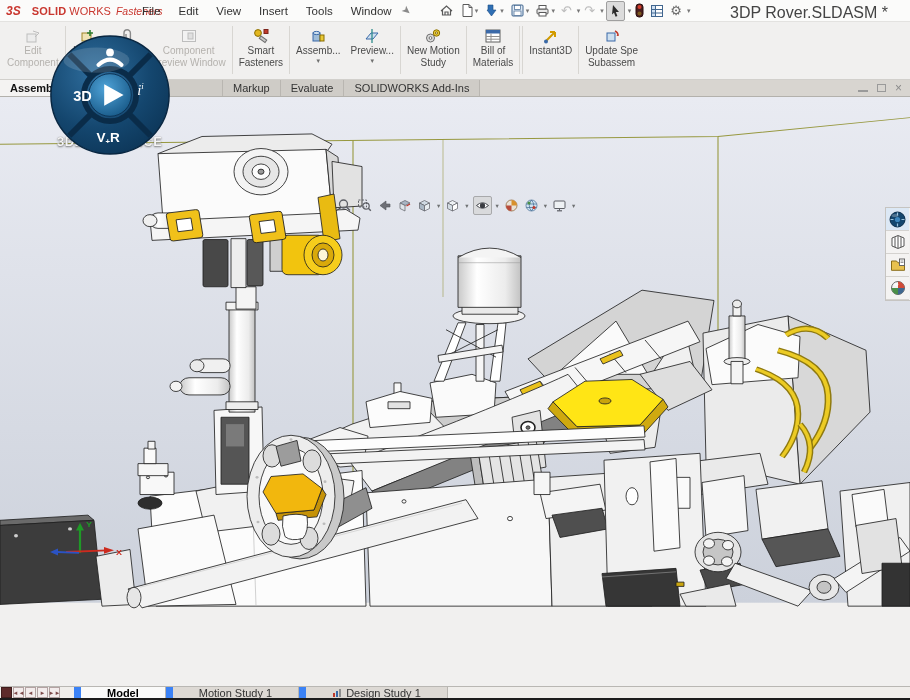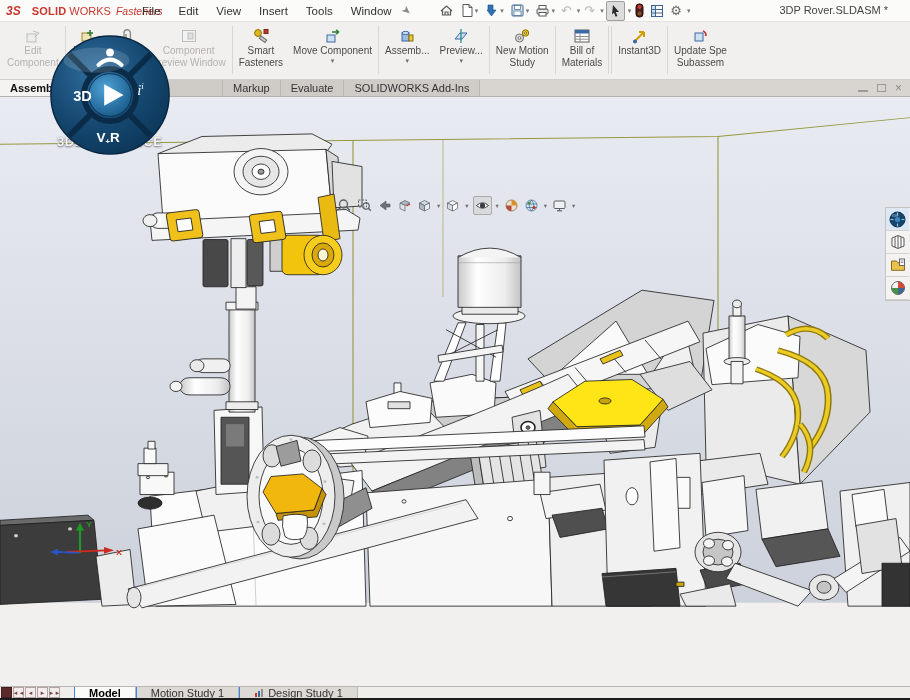--- a/index.html
+++ b/index.html
@@ -16,21 +16,21 @@
   .brand .works { font-weight:normal; font-size:11px; }
   .brand .conn { font-style:italic; font-size:10.5px; margin-left:2px; }
   .menus { display:flex; gap:18px; font-size:11.5px; color:#333; margin-left:8px; }
   .menus span { cursor:default; }
   .pin { margin-left:10px; color:#8a8a8a; font-size:11px; transform:rotate(40deg); }
   .qat { display:flex; align-items:center; gap:2px; margin-left:26px; }
   .qat .qbtn { display:flex; align-items:center; height:20px; padding:0 2px; }
   .qat svg { display:block; }
   .qat .caret { font-size:7px; color:#777; margin-left:1px; }
   .qat .pressed { background:#dcdcdc; border:1px solid #9f9f9f; border-radius:2px; }
-  .doctitle { position:absolute; right:22px; top:4px; font-size:11px; color:#444;margin-left:36px; }
+  .doctitle { position:absolute; right:22px; top:4px; font-size:16px; color:#444;margin-left:36px; }
 
   
   .ribbon { height:58px; background:#f1f0ef; border-bottom:1px solid #d2d0cc;
     display:flex; align-items:flex-start; padding:3px 0 0 2px; position:relative; z-index:5; }
   .rbtn { display:flex; flex-direction:column; align-items:center; text-align:center;
     font-size:10px; line-height:1.18; color:#4a4a4a; padding:1px 5px 0 5px; min-width:40px; }
   .rbtn .ric { height:19px; display:flex; align-items:center; }
   .rbtn.disabled { color:#b5b2ae; }
   .rbtn .l1,.rbtn .l2 { white-space:nowrap; }
   .rbtn .rcaret { font-size:7px; color:#6f6f6f; height:8px; line-height:8px; }
@@ -72,22 +72,22 @@
   .tpbtn.selected { background:#dce8f5; }
 
   
   .bottombar { position:absolute; left:0; top:686px; width:910px; height:14px; background:#f0eeeb;
     border-top:1px solid #b9b7b3; border-bottom:2px solid #1c1c1c; display:flex; align-items:stretch;
     font-size:11px; }
   .navbox { width:11px; height:11px; margin-top:0px; border:1px solid #b4a3a3; background:#f3ecec;
     display:flex; align-items:center; justify-content:center; font-size:6px; color:#7e4a4a; }
   .navbox.dark { background:#5d2a2a; border-color:#401c1c; }
   .tabnav { display:flex; gap:1px; align-items:center; padding-left:1px; margin-right:14px; }
-  .sheettab { display:flex; align-items:center; gap:4px; padding:0 14px; color:#333;
-    background:#ddd9d4; border-right:1px solid #b9b6b1; border-left:1px solid #3b82f6; white-space:nowrap; }
+  .sheettab { display:flex; align-items:center; gap:4px; padding:0 26px; color:#333;
+    background:#ddd9d4; border-right:1px solid #b9b6b1; border-left:7px solid #3b82f6; white-space:nowrap; }
   .sheettab.active { background:#fafaf9; font-weight:bold; color:#000; }
 </style>
 </head>
 <body>
 
 <div class="app">
 
   <div class="titlebar">
     <div class="brand">
       <span class="swoosh">3S</span>
@@ -216,31 +216,20 @@
     <div class="rbtn">
       <span class="ric">
           <svg width="18" height="18" viewBox="0 0 18 18">
             <circle cx="6" cy="6" r="3.4" fill="#e3b71f" stroke="#8a6d00"></circle>
             <rect x="9" y="9" width="7" height="3" transform="rotate(35 9 9)" fill="#c9c9c9" stroke="#6f6f6f"></rect>
             <rect x="12" y="2.5" width="4" height="4" fill="#c0392b" stroke="#7d241b"></rect>
           </svg>
         </span>
       <span class="l1">Smart</span>
         <span class="l2">Fasteners</span>
-    </div>
-    <div class="rbtn">
-      <span class="ric">
-          <svg width="18" height="18" viewBox="0 0 18 18">
-            <rect x="3" y="8" width="8" height="7" fill="#cfe0ef" stroke="#3a69a8"></rect>
-            <path d="M8,5 h7 m0,0 l-3,-2.2 m3,2.2 l-3,2.2" fill="none" stroke="#2e7d32" stroke-width="1.4"></path>
-          </svg>
-        </span>
-      <span class="l1">Move Component</span>
-        <span class="l2"></span>
-      <span class="rcaret">▾</span>
     </div>
     <div class="rsep"></div>
     <div class="rbtn">
       <span class="ric">
           <svg width="18" height="18" viewBox="0 0 18 18">
             <rect x="4" y="6" width="7" height="8" fill="#9fbcd8" stroke="#3a69a8"></rect>
             <ellipse cx="7.5" cy="6" rx="3.5" ry="1.6" fill="#cfe0ef" stroke="#3a69a8"></ellipse>
             <rect x="11" y="8" width="4" height="6" fill="#e8c937" stroke="#8a6d00"></rect>
           </svg>
         </span>

